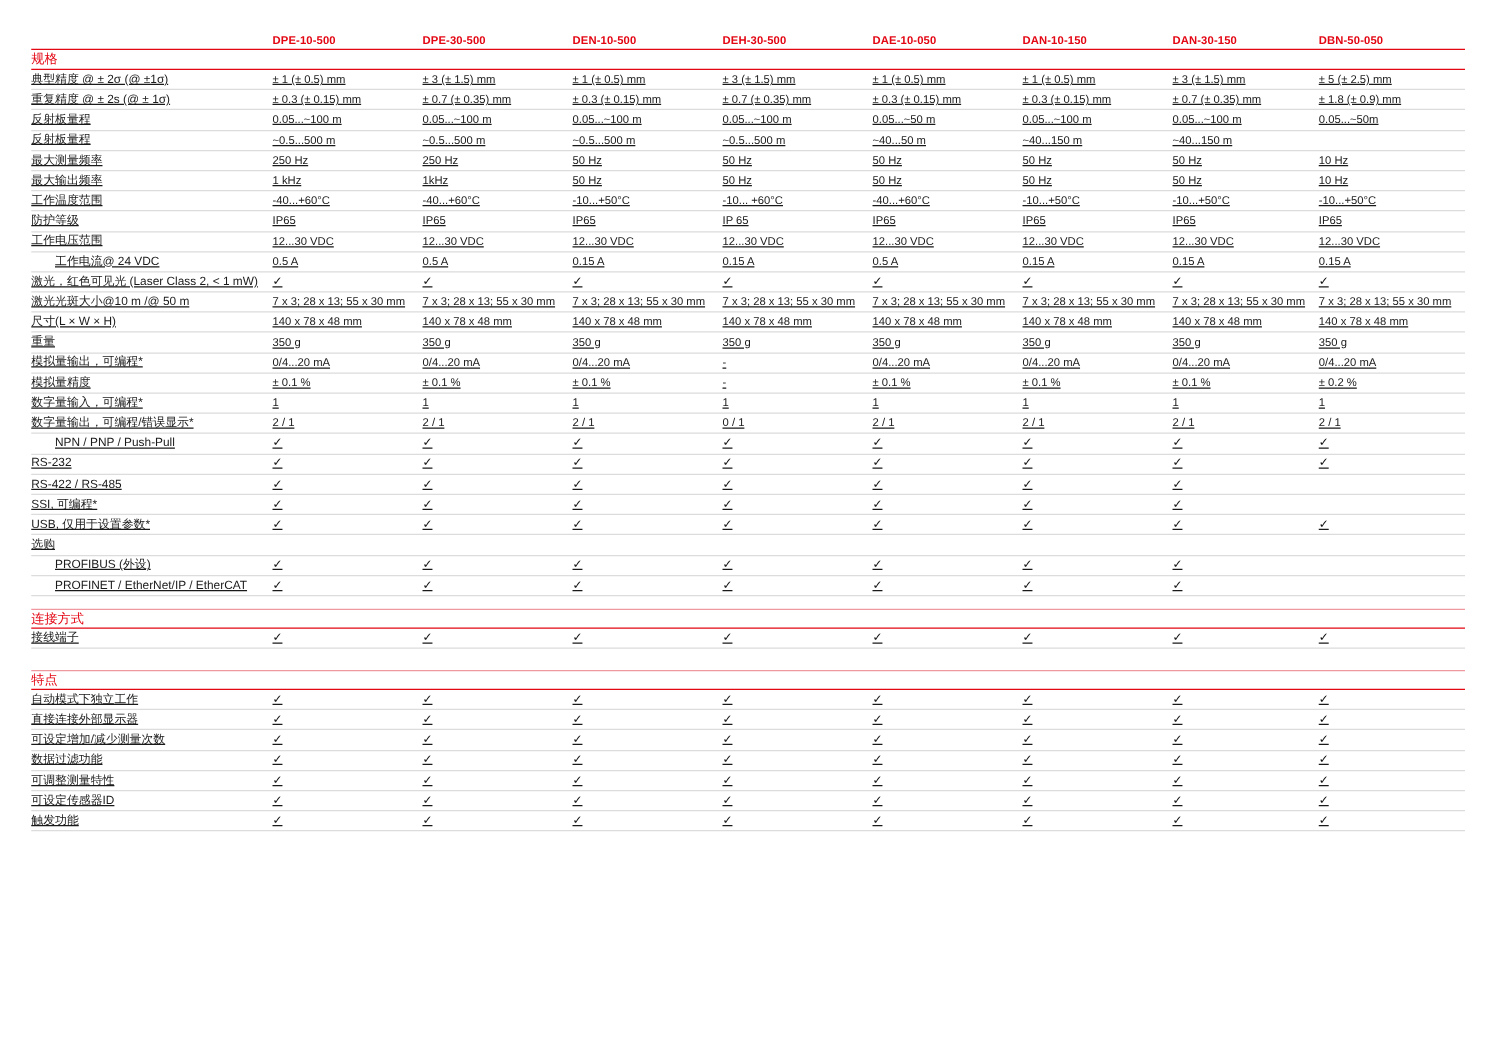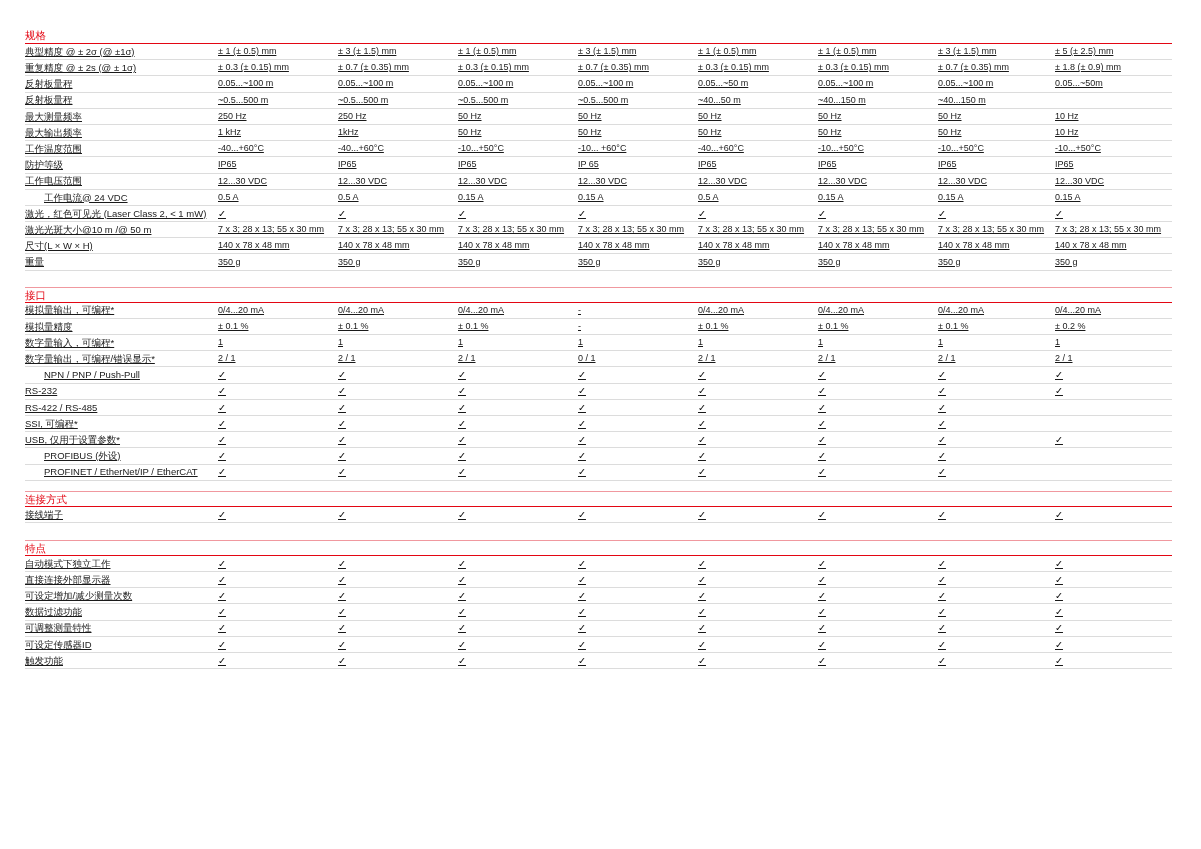--- a/index.html
+++ b/index.html
@@ -23,20 +23,31 @@
   .cell { font-size:9px; white-space:nowrap; padding-right:3px; line-height:1; }
   .label { font-size:9.5px; }
   .label.indent { padding-left:19px; }
   .check { font-size:9.5px; color:#111; }
 </style>
 </head>
 <body>
 
 <div class="page">
   <div class="tbl" id="table-root">
+      <div class="grid models-row">
+        <div class="cell"></div>
+        <div class="cell model">DPE-10-500</div>
+        <div class="cell model">DPE-30-500</div>
+        <div class="cell model">DEN-10-500</div>
+        <div class="cell model">DEH-30-500</div>
+        <div class="cell model">DAE-10-050</div>
+        <div class="cell model">DAN-10-150</div>
+        <div class="cell model">DAN-30-150</div>
+        <div class="cell model">DBN-50-050</div>
+      </div>
       <div class="sec-head sec-0">规格</div>
       <div class="grid data-row">
         <div class="cell label">典型精度 @ ± 2σ (@ ±1σ)</div>
         <div class="cell">± 1 (± 0.5) mm</div>
         <div class="cell">± 3 (± 1.5) mm</div>
         <div class="cell">± 1 (± 0.5) mm</div>
         <div class="cell">± 3 (± 1.5) mm</div>
         <div class="cell">± 1 (± 0.5) mm</div>
         <div class="cell">± 1 (± 0.5) mm</div>
         <div class="cell">± 3 (± 1.5) mm</div>
@@ -178,21 +189,20 @@
         <div class="cell label">重量</div>
         <div class="cell">350 g</div>
         <div class="cell">350 g</div>
         <div class="cell">350 g</div>
         <div class="cell">350 g</div>
         <div class="cell">350 g</div>
         <div class="cell">350 g</div>
         <div class="cell">350 g</div>
         <div class="cell">350 g</div>
       </div>
-      <div class="sec-head sec-1">接口</div>
       <div class="grid data-row">
         <div class="cell label">模拟量输出，可编程*</div>
         <div class="cell">0/4...20 mA</div>
         <div class="cell">0/4...20 mA</div>
         <div class="cell">0/4...20 mA</div>
         <div class="cell">-</div>
         <div class="cell">0/4...20 mA</div>
         <div class="cell">0/4...20 mA</div>
         <div class="cell">0/4...20 mA</div>
         <div class="cell">0/4...20 mA</div>
@@ -277,20 +287,31 @@
       <div class="grid data-row">
         <div class="cell label">USB, 仅用于设置参数*</div>
         <div class="cell check">✓</div>
         <div class="cell check">✓</div>
         <div class="cell check">✓</div>
         <div class="cell check">✓</div>
         <div class="cell check">✓</div>
         <div class="cell check">✓</div>
         <div class="cell check">✓</div>
         <div class="cell check">✓</div>
+      </div>
+      <div class="grid data-row">
+        <div class="cell label">选购</div>
+        <div class="cell"></div>
+        <div class="cell"></div>
+        <div class="cell"></div>
+        <div class="cell"></div>
+        <div class="cell"></div>
+        <div class="cell"></div>
+        <div class="cell"></div>
+        <div class="cell"></div>
       </div>
       <div class="grid data-row">
         <div class="cell label indent">PROFIBUS (外设)</div>
         <div class="cell check">✓</div>
         <div class="cell check">✓</div>
         <div class="cell check">✓</div>
         <div class="cell check">✓</div>
         <div class="cell check">✓</div>
         <div class="cell check">✓</div>
         <div class="cell check">✓</div>

